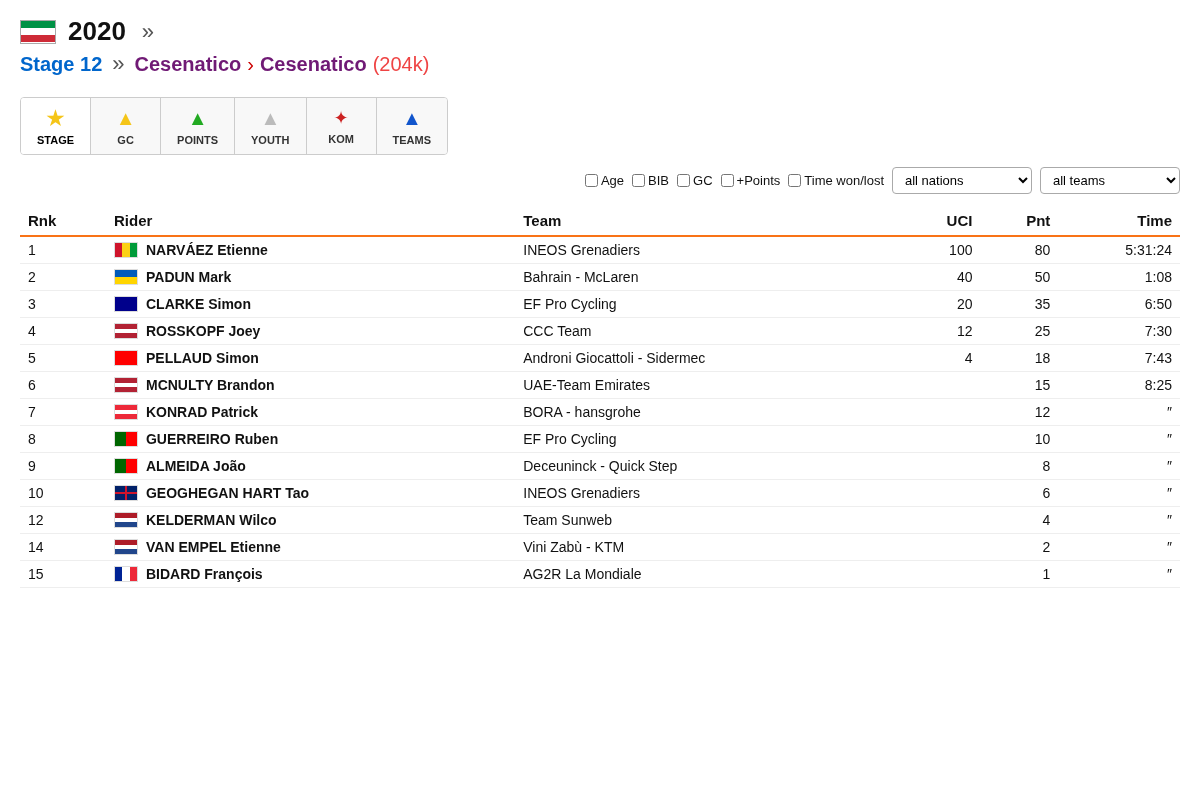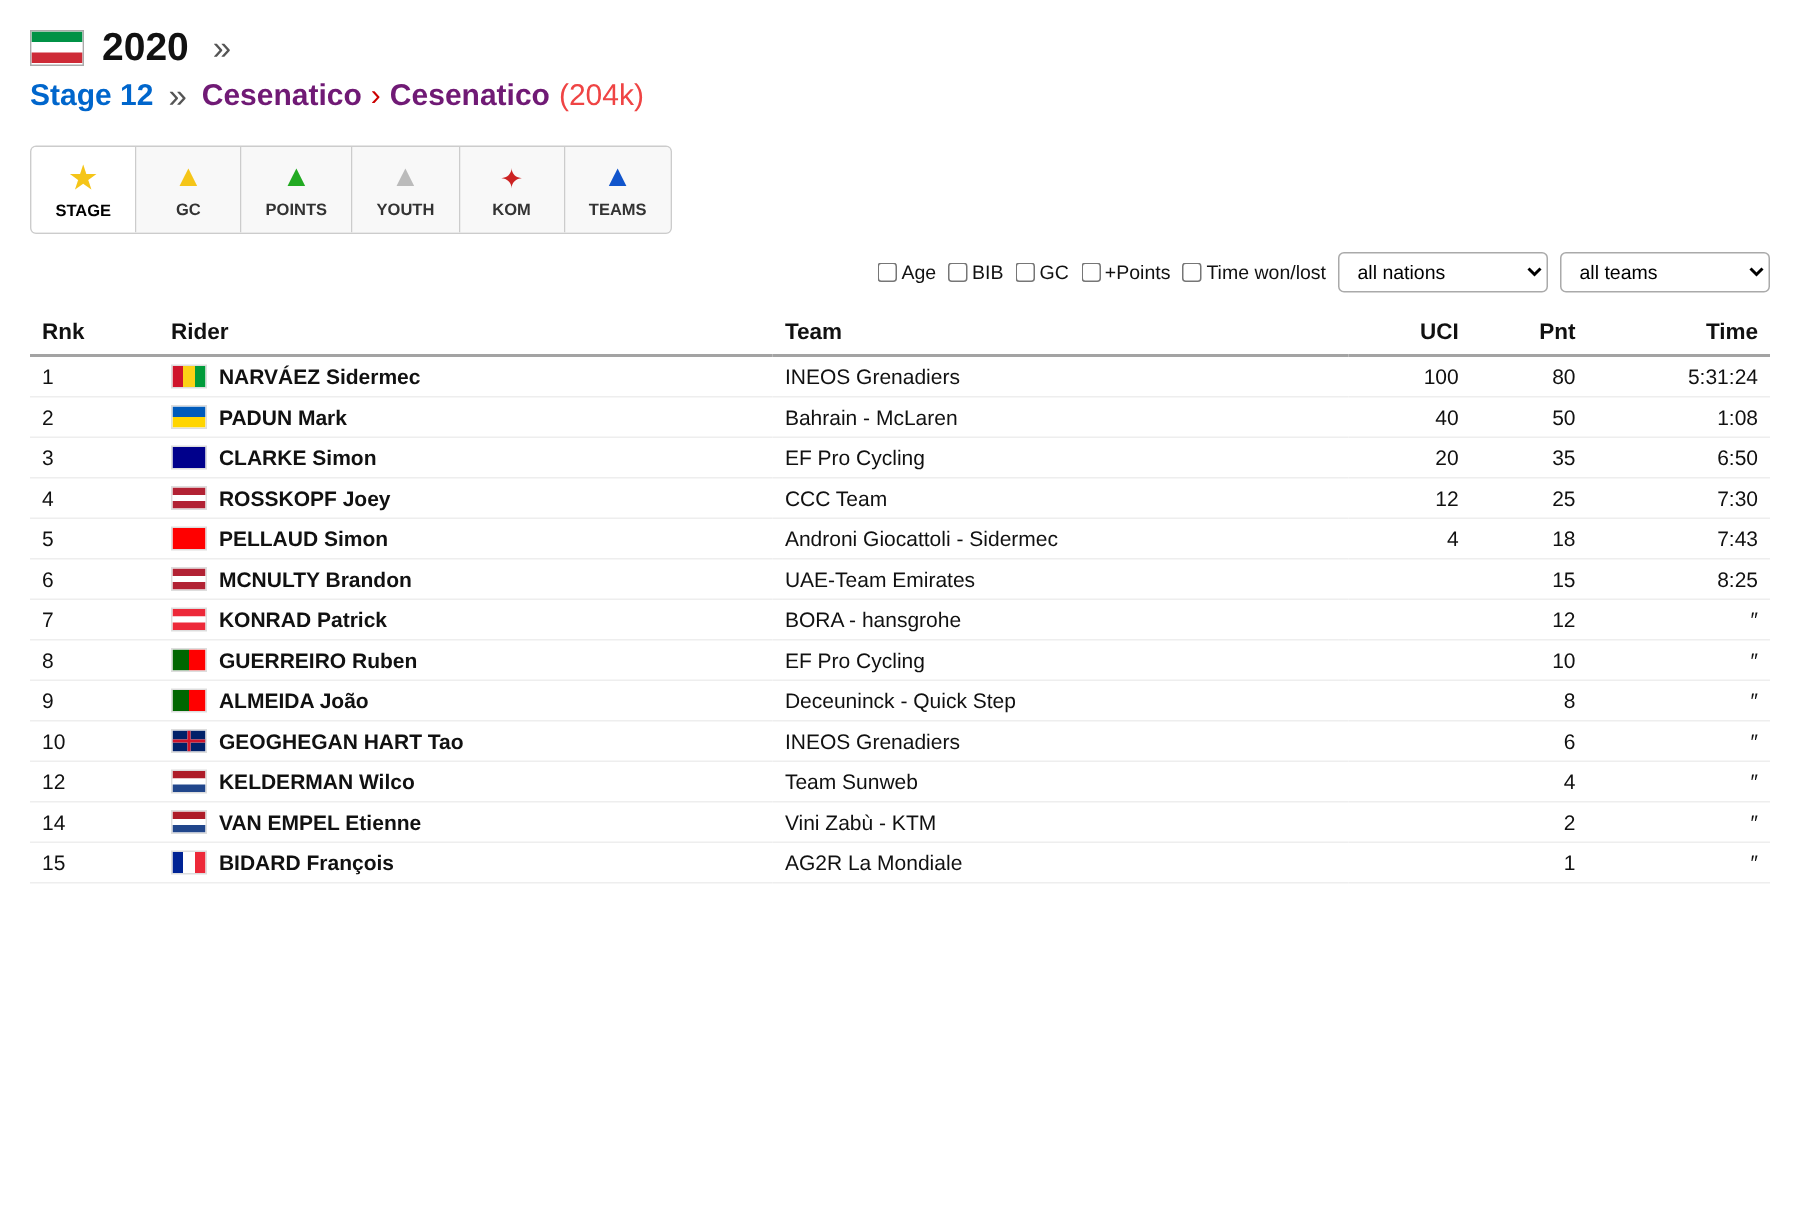--- a/index.html
+++ b/index.html
@@ -119,21 +119,21 @@
     
     .results-table {
       width: 100%;
       border-collapse: collapse;
     }
     .results-table th {
       text-align: left;
       font-weight: bold;
       font-size: 15px;
       padding: 6px 8px;
-      border-bottom: 2px solid #a3a3a3;
+      border-bottom: 2px solid #f97316;
       white-space: nowrap;
     }
     .results-table th.right, .results-table td.right {
       text-align: right;
     }
     .results-table td {
       padding: 5px 8px;
       font-size: 14px;
       border-bottom: 1px solid #eee;
       vertical-align: middle;
@@ -272,21 +272,21 @@
     <td>1</td>
     <td>
       <div class="rider-cell">
         <div class="flag-cell" style="width:24px;height:16px;display:inline-flex;border:1px solid #ddd;overflow:hidden;flex-shrink:0;">
               <div style="display:flex;flex-direction:row;width:100%;height:100%;">
       <span style="flex:1;background:#cf142b;display:block;"></span>
                 <span style="flex:1;background:#fcd116;display:block;"></span>
                 <span style="flex:1;background:#009b3a;display:block;"></span>
     </div>
             </div>
-        <span class="rider-name">NARVÁEZ Sidermec</span>
+        <span class="rider-name">NARVÁEZ Etienne</span>
       </div>
     </td>
     <td>INEOS Grenadiers</td>
     <td class="right">100</td>
     <td class="right">80</td>
     <td class="right">5:31:24</td>
   </tr>
       <tr>
     <td>2</td>
     <td>

